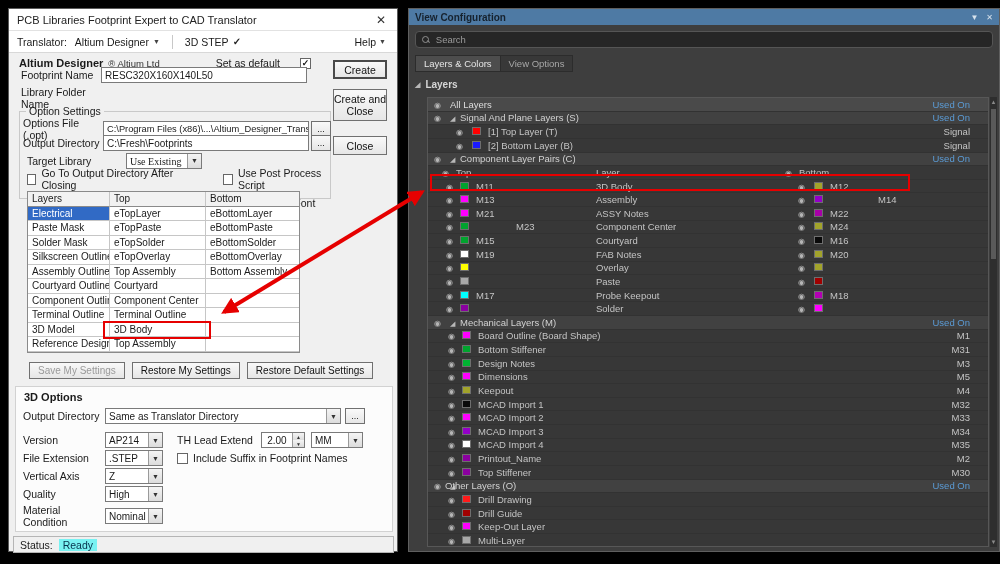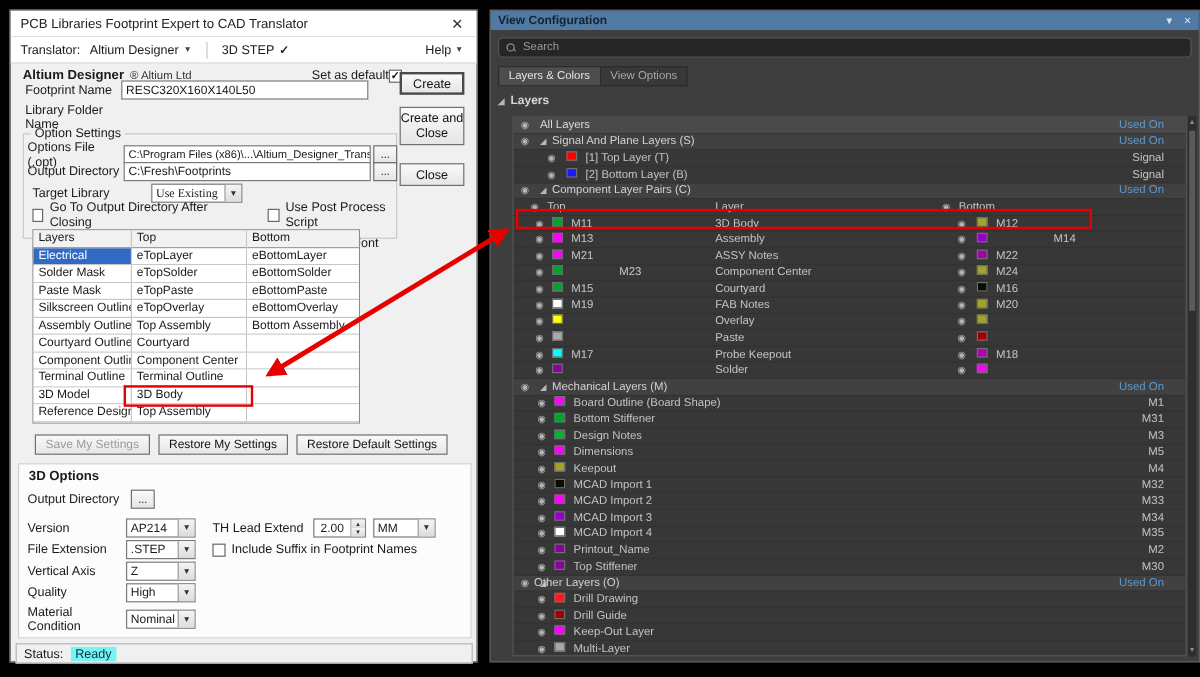--- a/index.html
+++ b/index.html
@@ -13,21 +13,21 @@
   .x-btn { font-size:12px; color:#333; padding:0 3px; cursor:default; }
   .dlg-menu { height:22px; background:#fff; display:flex; align-items:center; padding:0 8px; border-bottom:1px solid #d8d8d8; gap:5px; }
   .combo-flat { display:flex; align-items:center; gap:4px; padding:1px 3px; }
   .mini-arrow { font-size:7px; color:#444; }
   .menu-sep { width:1px; height:14px; background:#c8c8c8; margin:0 4px; }
   .check-glyph { color:#222; font-size:10px; font-weight:bold; }
   .menu-right { margin-left:auto; display:flex; align-items:center; gap:3px; }
   .dlg-header { height:20px; display:flex; align-items:center; padding:0 10px; }
   .dlg-header b { font-size:11px; }
   .dlg-header .vendor { font-size:9.5px; margin-left:5px; color:#333; }
-  .hdr-right { margin-left:auto; display:flex; align-items:center; gap:0; margin-right:52px; }
+  .hdr-right { margin-left:auto; display:flex; align-items:center; gap:20px; margin-right:76px; }
   .cb { width:11px; height:11px; background:#fff; border:1px solid #666; display:inline-flex; align-items:center; justify-content:center; font-size:9px; color:#111; }
   .cb.checked::after { content:"✓"; font-weight:bold; }
   .frow { position:absolute; display:flex; align-items:center; }
   .frow .lbl { width:80px; font-size:10.5px; }
   .tin { background:#fff; border:1px solid #7a7a7a; height:16px; display:flex; align-items:center; padding:0 3px; font-size:10px; overflow:hidden; white-space:nowrap; }
   .ddl { background:#fff; border:1px solid #7a7a7a; height:16px; display:flex; align-items:center; font-size:10px; }
   .ddl .val { flex:1; padding:0 3px; overflow:hidden; white-space:nowrap; }
   .dd-btn { width:14px; height:100%; background:linear-gradient(#f4f4f4,#dcdcdc); border-left:1px solid #9a9a9a; display:flex; align-items:center; justify-content:center; font-size:7px; color:#333; }
   .btn { background:linear-gradient(#f9f9f9,#e6e6e6); border:1px solid #707070; display:flex; align-items:center; justify-content:center; font-size:10.5px; color:#111; text-align:center; }
   .btn.def { border:2px solid #4a4a4a; }
@@ -191,28 +191,28 @@
         <span class="tc">Top</span>
         <span class="tc">Bottom</span>
       </div>
       <div>
           <div class="trow">
             <span class="tc sel">Electrical</span>
             <span class="tc">eTopLayer</span>
             <span class="tc">eBottomLayer</span>
           </div>
           <div class="trow">
+            <span class="tc">Paste Mask</span>
+            <span class="tc">eTopPaste</span>
+            <span class="tc">eBottomPaste</span>
+          </div>
+          <div class="trow">
             <span class="tc">Solder Mask</span>
             <span class="tc">eTopSolder</span>
             <span class="tc">eBottomSolder</span>
-          </div>
-          <div class="trow">
-            <span class="tc">Paste Mask</span>
-            <span class="tc">eTopPaste</span>
-            <span class="tc">eBottomPaste</span>
           </div>
           <div class="trow">
             <span class="tc">Silkscreen Outline</span>
             <span class="tc">eTopOverlay</span>
             <span class="tc">eBottomOverlay</span>
           </div>
           <div class="trow">
             <span class="tc">Assembly Outline</span>
             <span class="tc">Top Assembly</span>
             <span class="tc">Bottom Assembly</span>
@@ -249,20 +249,24 @@
         <div class="btn disabled">Save My Settings</div>
         <div class="btn">Restore My Settings</div>
         <div class="btn">Restore Default Settings</div>
       </div>
 
     <div class="opt3d">
       <div class="ttl">3D Options</div>
     </div>
     <div class="frow" style="left:14px; top:399px; width:360px;">
       <span class="lbl" style="width:82px;">Output Directory</span>
+      <span class="ddl" style="width:236px;">
+        <span class="val">Same as Translator Directory</span>
+        <span class="dd-btn">▼</span>
+      </span>
       <span class="btn browse" style="margin-left:4px;">...</span>
     </div>
     <div class="frow" style="left:14px; top:423px;">
       <span class="lbl" style="width:82px;">Version</span>
       <span class="ddl" style="width:58px;">
         <span class="val">AP214</span>
         <span class="dd-btn">▼</span>
       </span>
       <span style="margin-left:14px;">TH Lead Extend</span>
       <span class="spin" style="margin-left:8px;">

